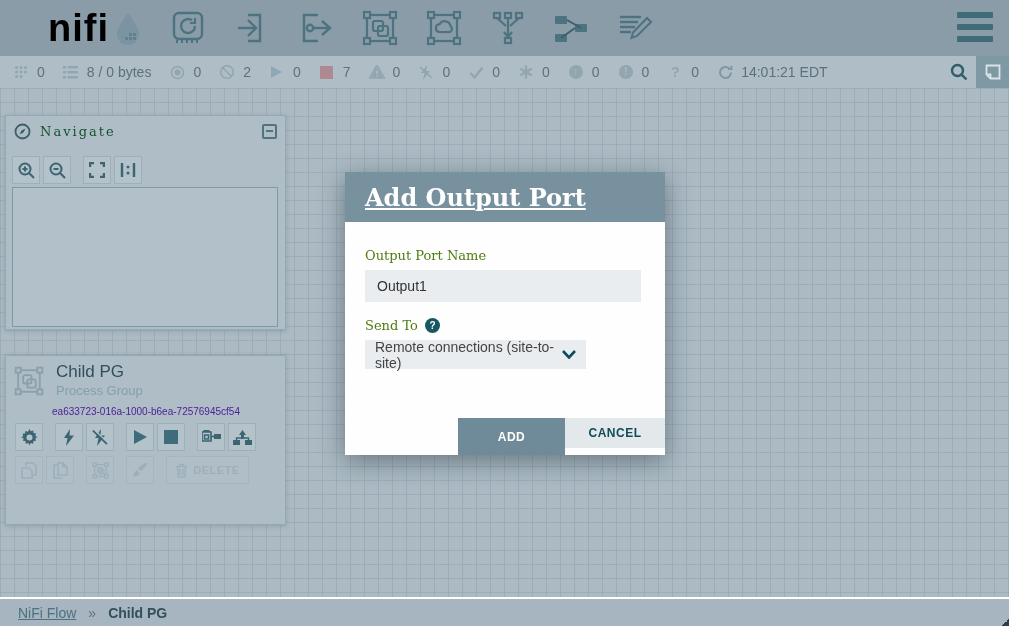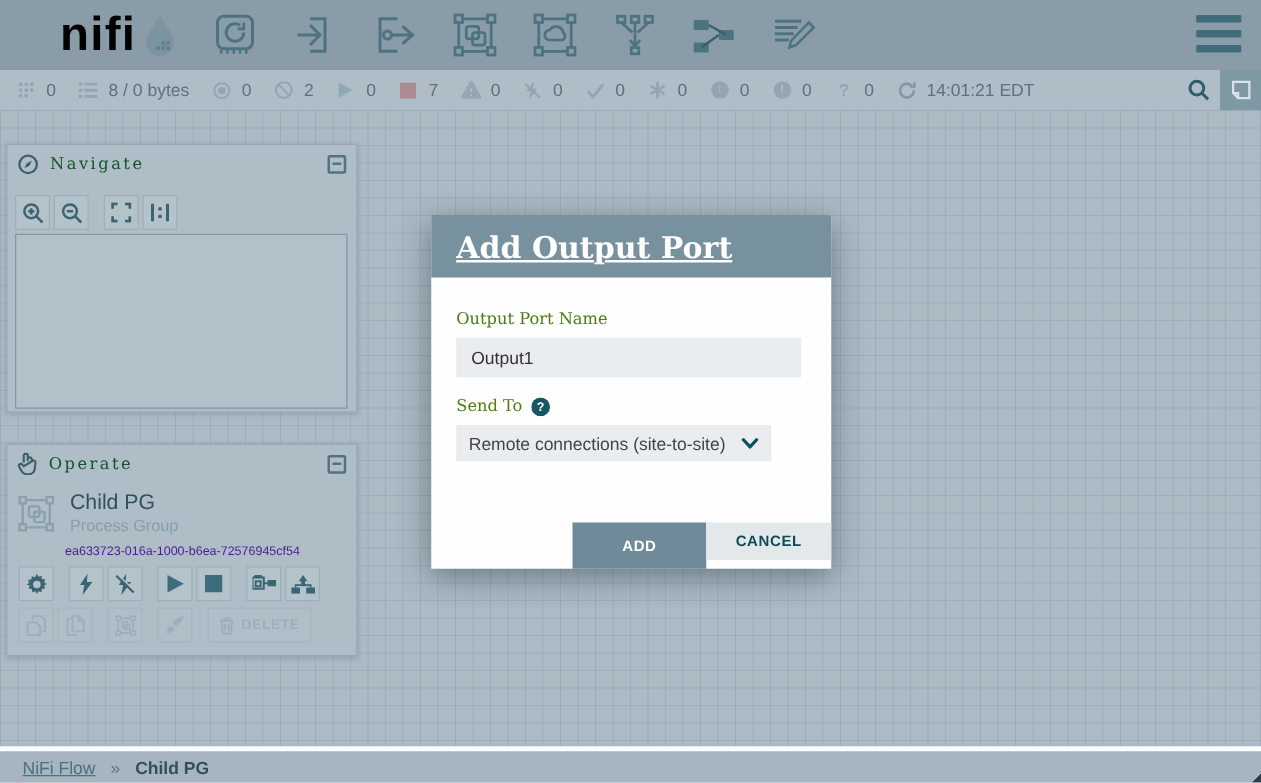--- a/index.html
+++ b/index.html
@@ -78,21 +78,21 @@
   .op-row { display:flex; margin-left:9px; }
   .op-row.r2 { margin-top:5px; }
   .op-row .sq-btn { color:#3b6573; }
   .op-row .sq-btn.disabled { color:#9db0ba; border-color:#a6b6bf; background:#b0bec7;
     cursor:default; }
   .delete-btn { width:83px; }
   .delete-label { font-size:11px; font-weight:bold; margin-left:5px; letter-spacing:.5px; }
 
   
   .breadcrumbbar { position:absolute; left:0; right:0; bottom:0; height:29px;
-    background:#a6b5bf; border-top:4px solid #ffffff; display:flex;
+    background:#a6b5bf; border-top:2px solid #ffffff; display:flex;
     align-items:center; padding-left:18px; font-size:14px; }
   .crumb-link { color:#4c7181; text-decoration:underline; cursor:pointer; }
   .crumb-sep { color:#5f737d; margin:0 12px; }
   .crumb-current { color:#324f5b; font-weight:bold; }
   .resize-corner { position:absolute; right:0; bottom:0; width:7px; height:7px;
     background:linear-gradient(135deg, transparent 50%, #2e3d44 50%); }
 
   
   .dialog { position:absolute; left:345px; top:172px; width:320px; height:283px;
     background:#fefefe; box-shadow:0 6px 24px rgba(20,35,45,.45); }
@@ -101,21 +101,21 @@
   .dialog-title { font-family:"DejaVu Serif", serif; font-weight:bold;
     font-size:24px; color:#ffffff;text-decoration:underline; }
   .dialog-body { padding:26px 20px 0 20px; }
   .field-label { font-family:"DejaVu Serif", serif; font-size:13px; color:#4d7c0f;
     display:flex; align-items:center; }
   .help-icon { margin-left:7px; }
   .text-input { width:276px; height:32px; background:#e9edef; border:none;
     outline:none; padding:0 12px; font-size:14px; color:#333;
     font-family:"Liberation Sans", sans-serif; margin-top:7px; }
   .field-group + .field-group { margin-top:16px; }
-  .dropdown { width:252px; height:29px; background:#e9edef; margin-top:7px;
+  .dropdown { width:221px; height:29px; background:#e9edef; margin-top:7px;
     display:flex; align-items:center; padding:4px 10px; cursor:pointer; }
   .dropdown-value { flex:1; font-size:14px; color:#444; }
   .chevron { color:#0e4e5c; }
   .dialog-btns { position:absolute; right:0; bottom:0; display:flex; align-items:flex-end; }
   .btn { border:none; font-family:"Liberation Sans", sans-serif; font-weight:bold;
     font-size:12px; letter-spacing:.5px; cursor:pointer; }
   .btn-cancel { width:100px; height:30px; background:#e3e8ea; color:#0f4c59;
     margin-bottom:7px; }
   .btn-add { width:107px; height:37px; background:#6f8b99; color:#ffffff; }
 
@@ -431,31 +431,20 @@
               <line x1="14" y1="1" x2="14" y2="15"></line>
             <circle cx="8" cy="5" r="1.5" stroke="none"></circle>
               <circle cx="8" cy="11" r="1.5" stroke="none"></circle>
           </svg>
           </span>
       </div>
       <div class="minimap"></div>
     </div>
 
     <div class="panel operate">
-      <div class="panel-head">
-        <span>
-          <svg width="16" height="18" viewBox="0 0 16 18" fill="none" stroke="#3c5f6b" stroke-width="1.7">
-            <path d="M5 8 V2.5 a1.6 1.6 0 0 1 3.2 0 V7 m0 -1.5 a1.6 1.6 0 0 1 3.2 0 V8 m0 -0.8 a1.6 1.6 0 0 1 3 0.8 l-0.6 5 a5 5 0 0 1 -5 4.5 H7.5 a5 5 0 0 1 -4 -2.3 L1.4 11.5 a1.5 1.5 0 0 1 2.4 -1.8 L5 11 Z"></path>
-          </svg>
-          </span>
-        <span class="panel-title">Operate</span>
-        <span class="collapse-btn">
-            <i></i>
-          </span>
-      </div>
       <div class="op-card">
         <span class="op-icon">
           <svg width="30" height="34" viewBox="0 0 36 36" fill="none" stroke="currentColor" stroke-width="2.2">
             <rect x="2" y="2" width="6" height="6"></rect>
               <rect x="28" y="2" width="6" height="6"></rect>
             <rect x="2" y="28" width="6" height="6"></rect>
               <rect x="28" y="28" width="6" height="6"></rect>
             <line x1="8" y1="5" x2="28" y2="5"></line>
               <line x1="8" y1="31" x2="28" y2="31"></line>
             <line x1="5" y1="8" x2="5" y2="28"></line>

